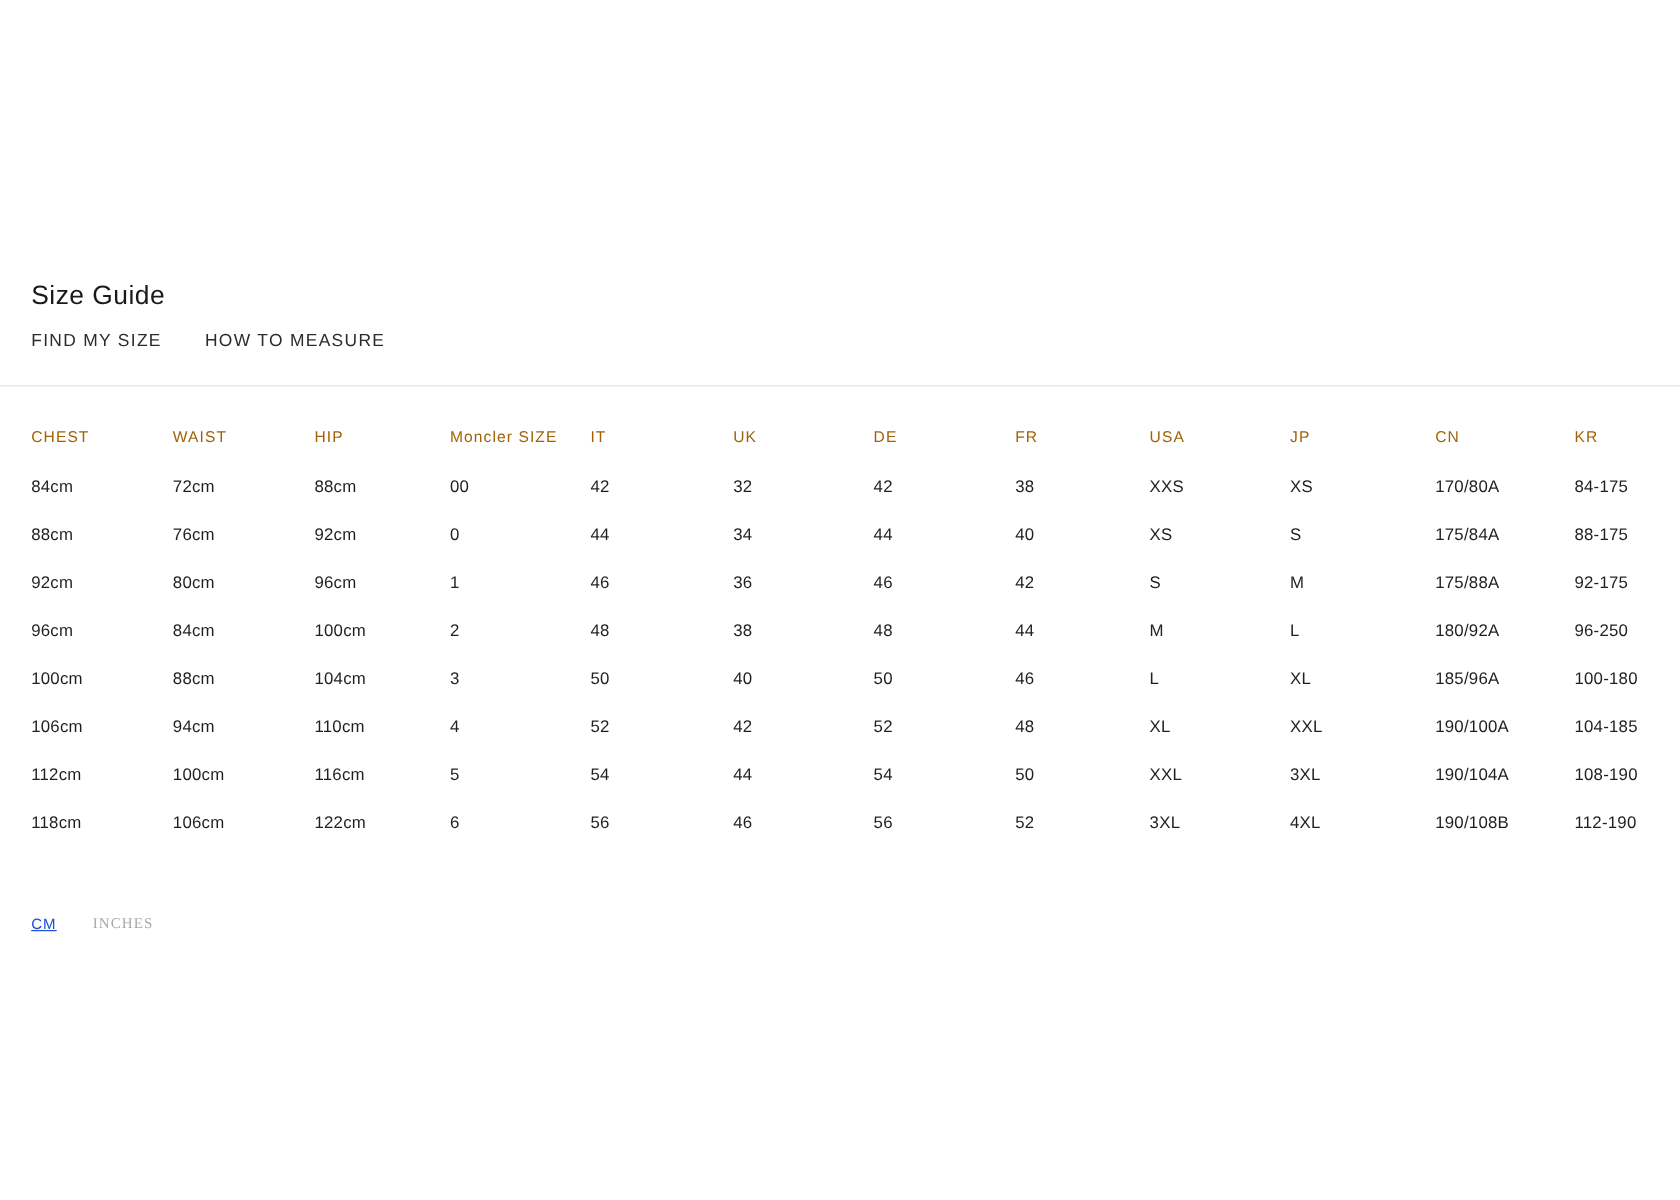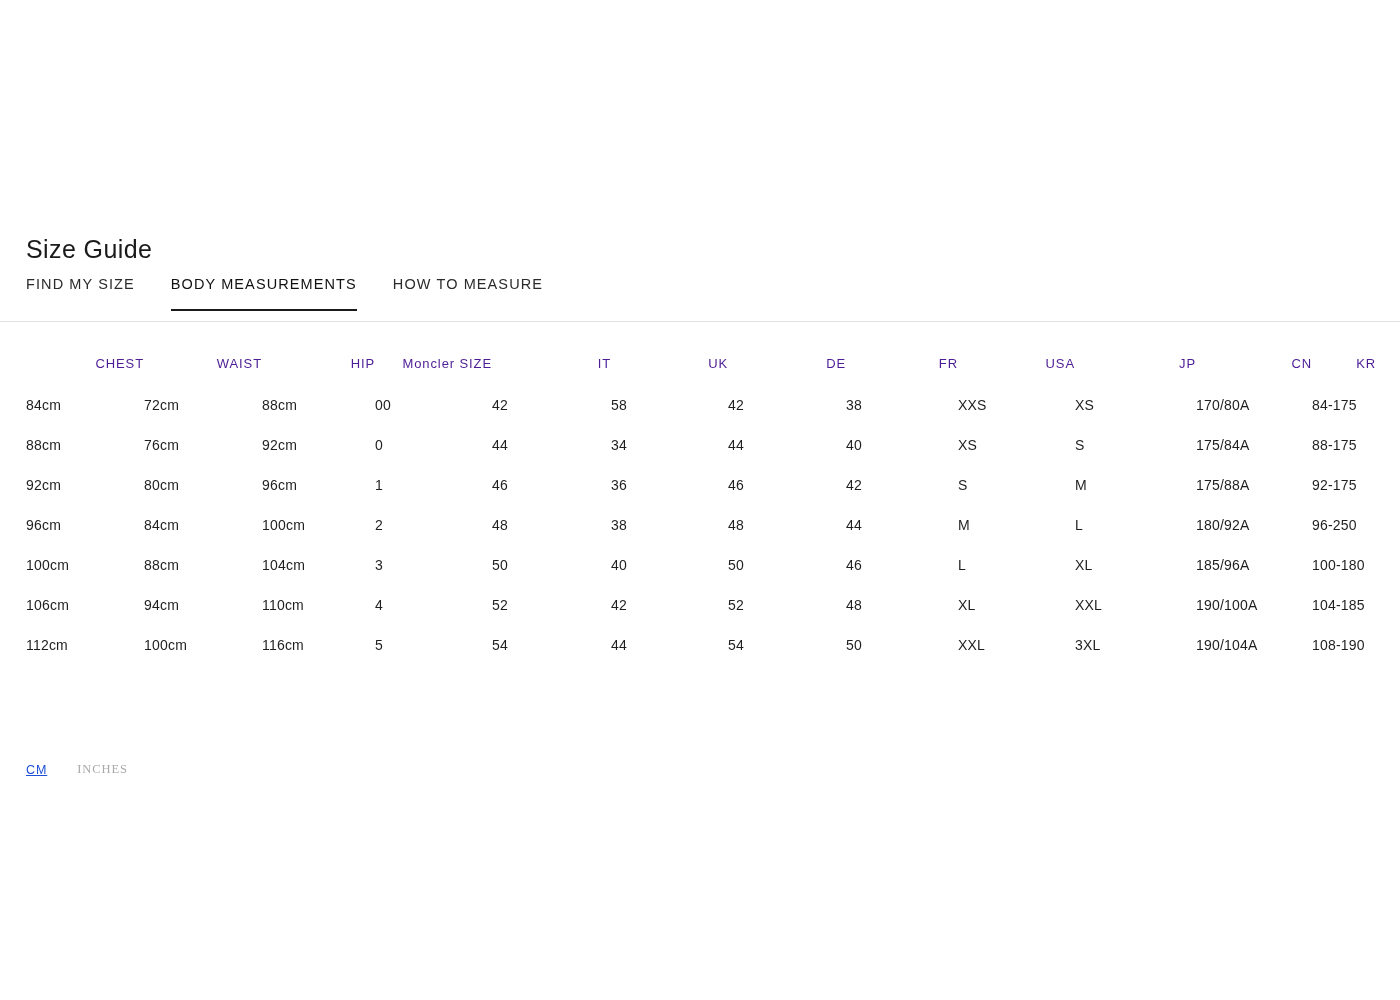--- a/index.html
+++ b/index.html
@@ -16,21 +16,21 @@
   .page {
     position: relative;
     width: 1400px;
     height: 1000px;
     overflow: hidden;
   }
   .title {
     position: absolute;
     left: 26px;
     top: 218px;
-    font-size: 25px;
+    font-size: 22px;
     font-weight: 400;
     letter-spacing: 0.4px;
     color: #1a1a1a;
   }
   .tabs {
     position: absolute;
     left: 0;
     top: 276px;
     width: 1400px;
     height: 46px;
@@ -65,25 +65,25 @@
     left: 26px;
     top: 356px;
     width: 1350px;
   }
   table.size-table {
     border-collapse: collapse;
     width: 1350px;
     table-layout: fixed;
   }
   table.size-table th {
-    text-align: right;
+    text-align: left;
     font-weight: 400;
     font-size: 13px;
     letter-spacing: 0.9px;
-    color: #4c1d95;
+    color: #a16207;
     padding: 0 0 26px 0;
     white-space: nowrap;
   }
   table.size-table td {
     text-align: left;
     font-size: 14px;
     letter-spacing: 0.2px;
     color: #1f1f1f;
     padding: 0 0 24px 0;
     white-space: nowrap;
@@ -123,21 +123,20 @@
 </head>
 <body>
 
 <div class="page">
 
   <h1 class="title">Size Guide</h1>
 
   <div class="tabs">
     <div class="tabs-inner">
       <button class="tab">FIND MY SIZE</button>
-      <button class="tab active">BODY MEASUREMENTS</button>
       <button class="tab">HOW TO MEASURE</button>
     </div>
   </div>
 
   <div class="table-wrap">
     <table class="size-table">
       <colgroup>
         <col class="c0">
           <col class="c1">
           <col class="c2">
@@ -167,21 +166,21 @@
           <th>KR</th>
         </tr>
       </thead>
       <tbody>
         <tr>
           <td>84cm</td>
           <td>72cm</td>
           <td>88cm</td>
           <td>00</td>
           <td>42</td>
-          <td>58</td>
+          <td>32</td>
           <td>42</td>
           <td>38</td>
           <td>XXS</td>
           <td>XS</td>
           <td>170/80A</td>
           <td>84-175</td>
         </tr>
         <tr>
           <td>88cm</td>
           <td>76cm</td>
@@ -259,20 +258,34 @@
           <td>5</td>
           <td>54</td>
           <td>44</td>
           <td>54</td>
           <td>50</td>
           <td>XXL</td>
           <td>3XL</td>
           <td>190/104A</td>
           <td>108-190</td>
         </tr>
+        <tr>
+          <td>118cm</td>
+          <td>106cm</td>
+          <td>122cm</td>
+          <td>6</td>
+          <td>56</td>
+          <td>46</td>
+          <td>56</td>
+          <td>52</td>
+          <td>3XL</td>
+          <td>4XL</td>
+          <td>190/108B</td>
+          <td>112-190</td>
+        </tr>
       </tbody>
     </table>
   </div>
 
   <div class="units">
     <button class="unit active">CM</button>
     <button class="unit inactive">INCHES</button>
   </div>
 
 </div>

